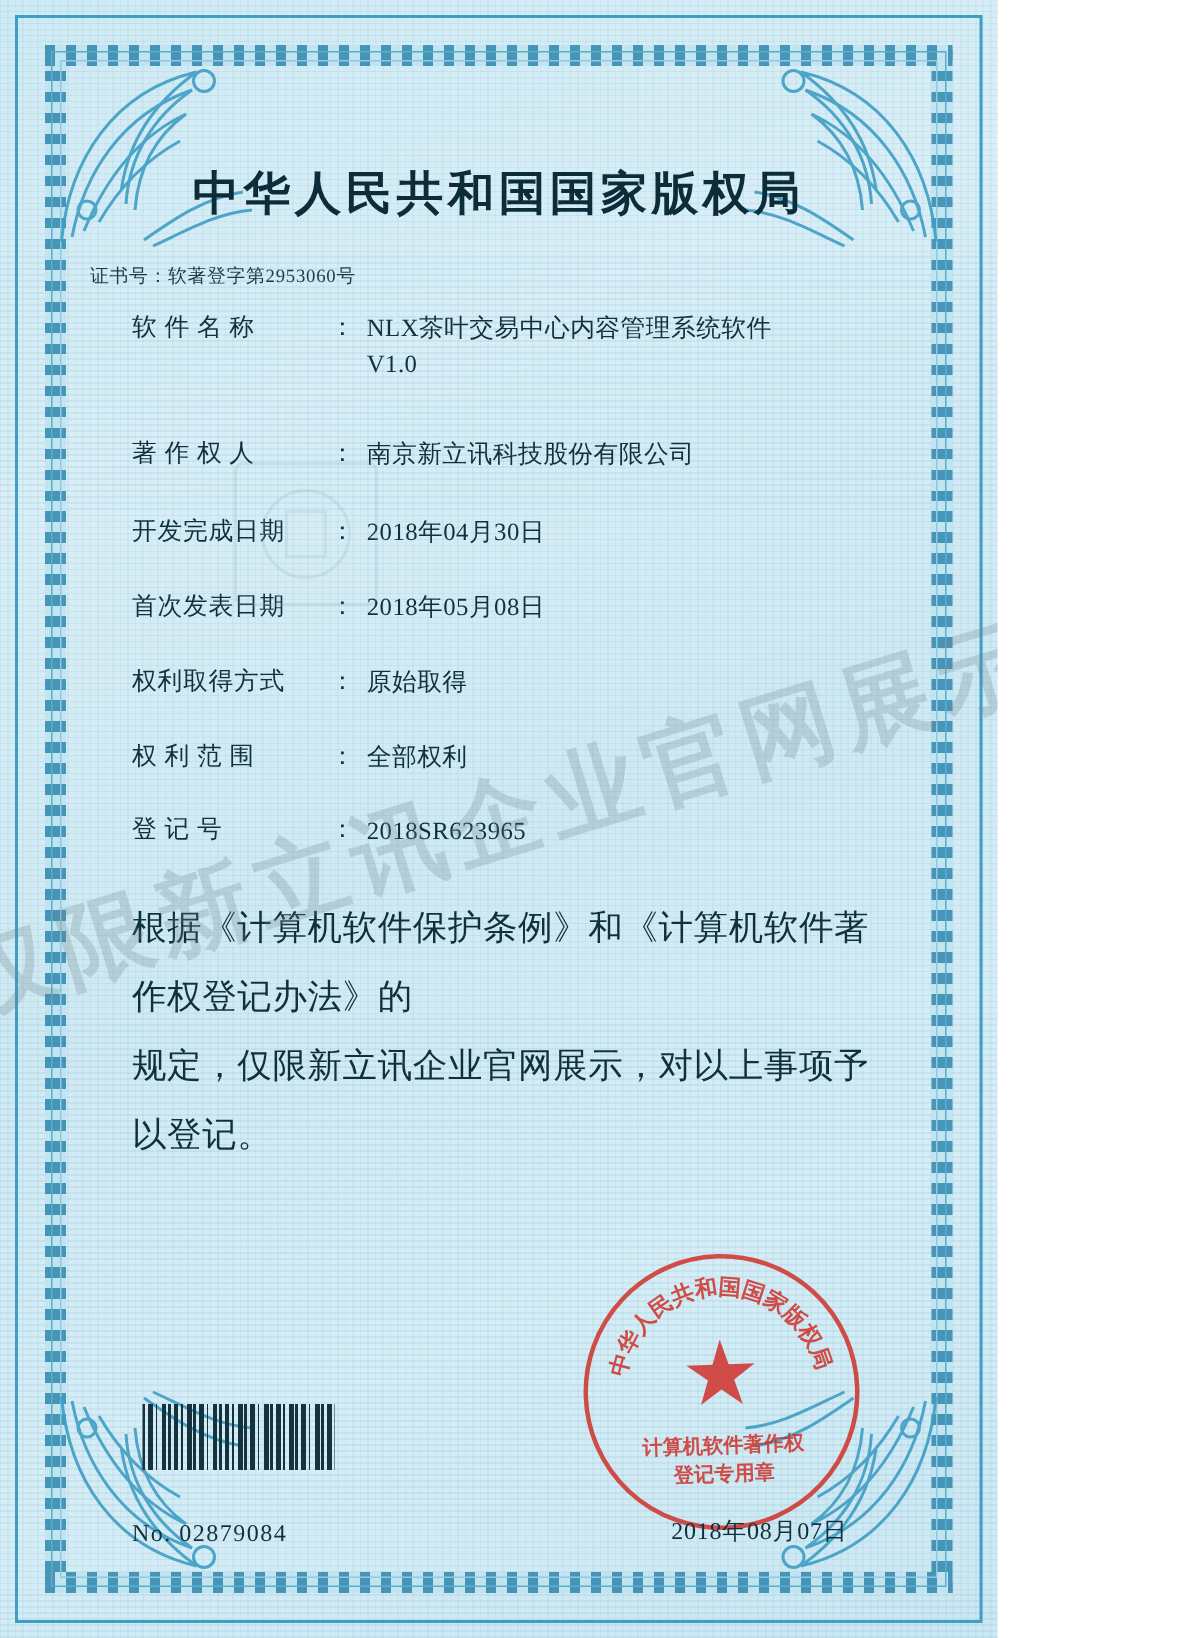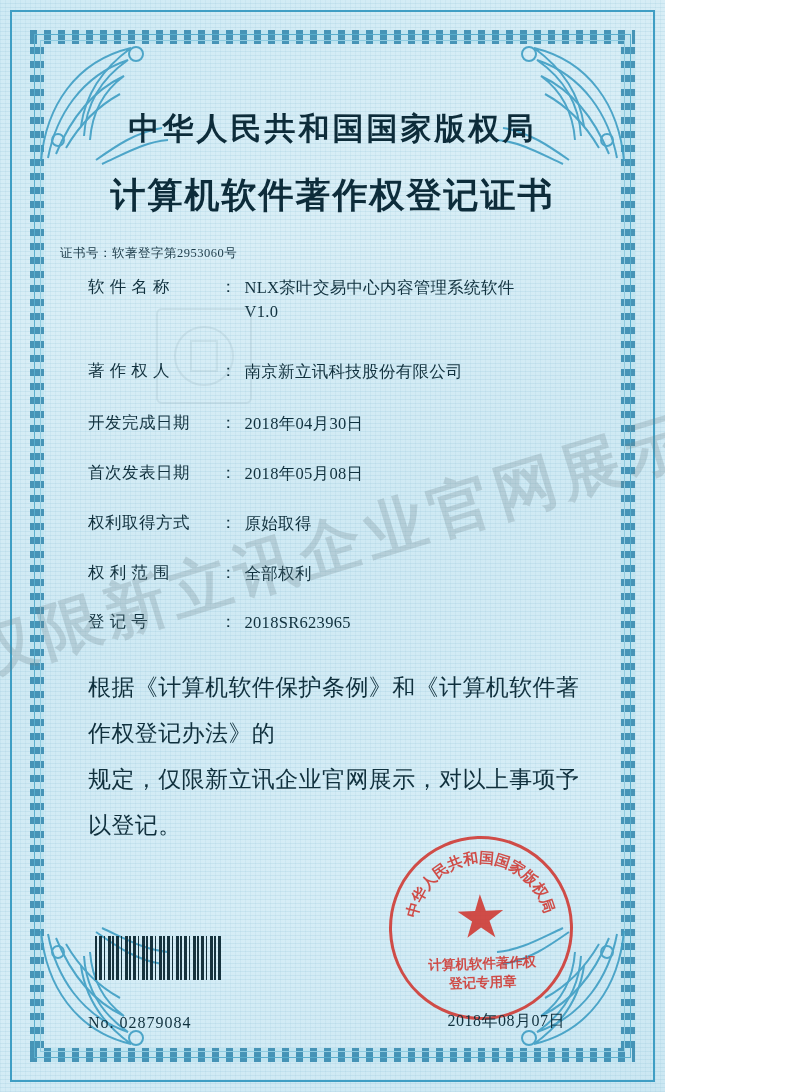--- a/index.html
+++ b/index.html
@@ -315,21 +315,20 @@
       <circle cx="100" cy="18" r="7"></circle>
       <circle cx="22" cy="104" r="6"></circle>
       <path d="M60 124 C 80 110, 100 96, 126 92"></path>
       <path d="M66 128 C 88 118, 108 106, 132 104"></path>
     </g>
   </svg>
 
   <div class="content">
 
     <div class="title-main">中华人民共和国国家版权局</div>
-    <div class="title-sub">计算机软件著作权登记证书</div>
 
     <div class="cert-no">证书号：软著登字第2953060号</div>
 
     <div class="emblem-ghost"></div>
 
     <div class="fields">
       <div class="field-row">
         <div class="field-label">软 件 名 称</div>
         <div class="field-colon">：</div>
         <div class="field-value" style="white-space:pre-line">NLX茶叶交易中心内容管理系统软件

